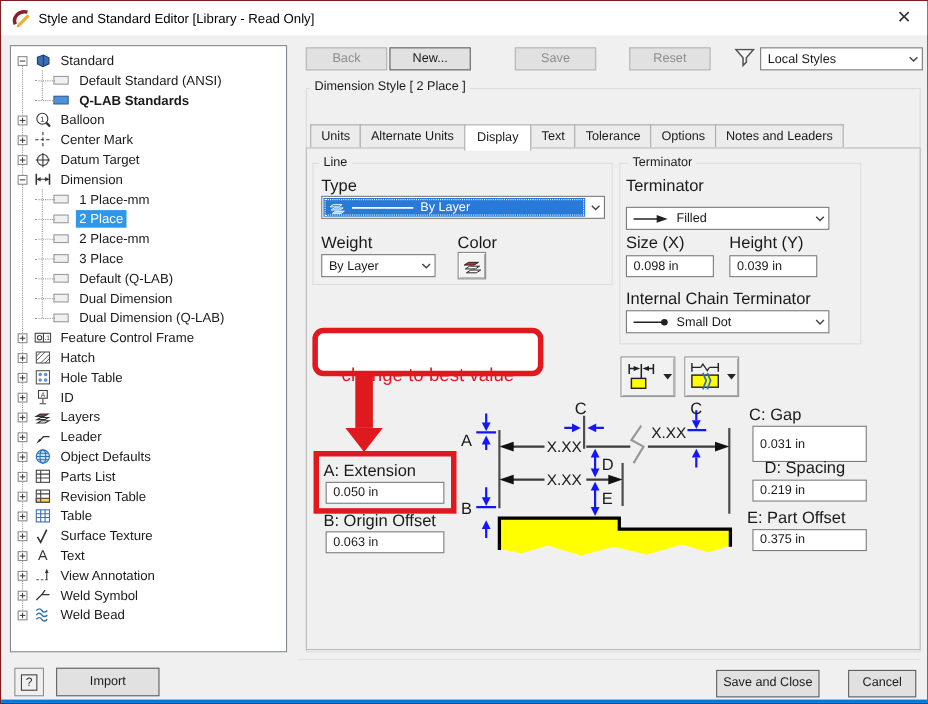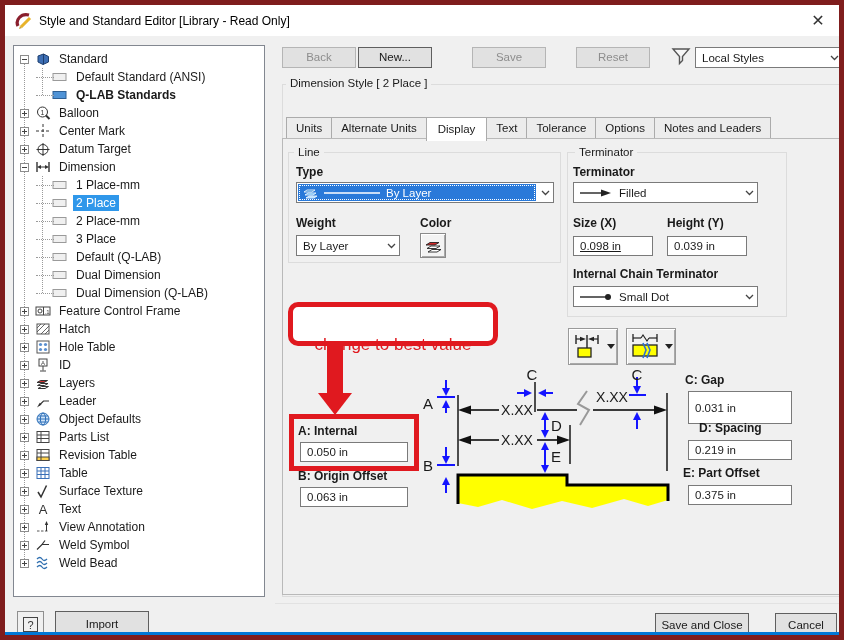--- a/index.html
+++ b/index.html
@@ -1,20 +1,20 @@
 <!DOCTYPE html>
 <html><head>
 <meta charset="utf-8">
 <style>
   * { box-sizing: border-box; margin: 0; padding: 0; }
   html,body { width:844px; height:640px; }
   body { font-family:"Liberation Sans", sans-serif; background:#fff; }
   #window {
     position:relative; width:844px; height:640px; background:#f0f0f0;
-    border:5px solid #7f1d1d; overflow:hidden; font-size:12px; color:#1a1a1a;
+    border:1px solid #7f1d1d; overflow:hidden; font-size:12px; color:#1a1a1a;
   }
   .abs { position:absolute; }
   
   #titlebar { left:0; top:0; width:100%; height:31px; background:#ffffff; }
   #app-icon { left:9px; top:6px; width:20px; height:20px; }
   #title-text { left:34px; top:9px; font-size:12px; color:#000; white-space:nowrap; }
   #close-btn { right:12px; top:7px; width:18px; height:18px; font-size:16px; line-height:18px;
     text-align:center; color:#333; cursor:default; }
   
   #tree { left:8px; top:40px; width:252px; height:552px; background:#fff;
@@ -39,21 +39,21 @@
   .btn.disabled { color:#8d8d8d; border-color:#b5b5b5; }
   .btn:not(.disabled) { border-color:#5f5f5f; }
   
   .combo { position:absolute; background:#fff; border:1px solid #7a7a7a; display:flex;
     align-items:center; font-size:11.5px; }
   .combo .ctext { flex:1; padding-left:6px; white-space:nowrap; overflow:hidden; }
   .chev { flex:none; width:16px; height:100%; display:flex; align-items:center; justify-content:center; }
   .chev svg { display:block; }
   .field { position:absolute; background:#fff; border:1px solid #7a7a7a; font-size:11.5px;
     display:flex; align-items:center; padding-left:6px; }
-  .lbl { position:absolute; font-size:12px; white-space:nowrap; color:#1a1a1a;font-weight:bold; }
+  .lbl { position:absolute; font-size:15px; white-space:nowrap; color:#1a1a1a; }
   
   .groupbox { position:absolute; border:1px solid #dcdcdc; }
   .gb-label { position:absolute; background:#f0f0f0; padding:0 4px; font-size:11.5px; white-space:nowrap; }
   #tabstrip { left:281px; top:112px; height:22px; display:flex; align-items:flex-start; }
   .tab { height:21px; padding:0 9px; border:1px solid #ababab; border-bottom:none; background:#ececec;
     font-size:11.5px; line-height:20px; margin-right:-1px; position:relative; }
   .tab.active { height:24px; background:#fff; line-height:23px; z-index:5; padding:0 11px; }
   #tabpanel { left:277px; top:133px; width:559px; height:457px; border:1px solid #b9b9b9; background:#f0f0f0; }
   
   #type-combo .bluesel { flex:1; height:17px; margin:1px; background:#2979d9; outline:1px dotted #fff;
@@ -442,35 +442,35 @@
     <svg width="18" height="14" viewBox="0 0 18 14">
       <path d="M4,13 l4,-2.5 h9 l-4,2.5 z" fill="#fff" stroke="#222" stroke-width="0.9"></path>
       <path d="M3,9.5 l4,-2.5 h9 l-4,2.5 z" fill="#fff" stroke="#222" stroke-width="0.9"></path>
       <path d="M2,6 l4,-2.5 h9 l-4,2.5 z" fill="#d22a2a" stroke="#222" stroke-width="0.9"></path>
     </svg>
   </div>
 
   <div class="groupbox" style="left:562px;top:147px;width:220px;height:165px;"></div>
   <span class="gb-label" style="left:570px;top:141px;">Terminator</span>
   <span class="lbl" style="left:568px;top:160px;">Terminator</span>
-  <div class="combo" style="left:568px;top:177px;width:185px;height:21px;">
+  <div class="combo" style="left:568px;top:187px;width:185px;height:21px;">
     <svg width="34" height="10" viewBox="0 0 34 10" style="margin-left:5px;">
       <line x1="1" y1="5" x2="24" y2="5" stroke="#222" stroke-width="1.4"></line>
       <polygon points="32,5 22,1.5 22,8.5" fill="#222"></polygon>
     </svg>
     <span class="ctext" style="padding-left:6px;">Filled</span>
     <span class="chev">
       <svg width="9" height="6" viewBox="0 0 9 6">
           <polyline points="1,1 4.5,4.5 8,1" fill="none" stroke="#444" stroke-width="1.3"></polyline>
         </svg>
     </span>
   </div>
   <span class="lbl" style="left:568px;top:211px;">Size (X)</span>
   <span class="lbl" style="left:662px;top:211px;">Height (Y)</span>
-  <div class="field" style="left:568px;top:231px;width:80px;height:20px;text-decoration:underline;">0.098 in</div>
+  <div class="field" style="left:568px;top:231px;width:80px;height:20px;">0.098 in</div>
   <div class="field" style="left:662px;top:231px;width:80px;height:20px;">0.039 in</div>
   <span class="lbl" style="left:568px;top:262px;">Internal Chain Terminator</span>
   <div class="combo" style="left:568px;top:281px;width:185px;height:21px;">
     <svg width="34" height="10" viewBox="0 0 34 10" style="margin-left:5px;">
       <line x1="1" y1="5" x2="27" y2="5" stroke="#222" stroke-width="1.4"></line>
       <circle cx="29" cy="5" r="3" fill="#222"></circle>
     </svg>
     <span class="ctext" style="padding-left:6px;">Small Dot</span>
     <span class="chev">
       <svg width="9" height="6" viewBox="0 0 9 6">
@@ -514,21 +514,21 @@
       </span>
   </div>
 
   <div id="callout" class="abs">
     <span>change to best value</span>
   </div>
   <div id="red-arrow-stem" class="abs"></div>
   <div id="red-arrow-head" class="abs"></div>
   <div id="red-rect" class="abs"></div>
 
-  <span class="lbl" style="left:293px;top:419px;">A: Internal</span>
+  <span class="lbl" style="left:293px;top:419px;">A: Extension</span>
   <div class="field" style="left:295px;top:437px;width:108px;height:20px;text-align:right;">0.050 in</div>
   <span class="lbl" style="left:293px;top:464px;">B: Origin Offset</span>
   <div class="field" style="left:295px;top:482px;width:108px;height:20px;">0.063 in</div>
 
   <span class="lbl" style="left:680px;top:368px;">C: Gap</span>
   <div class="field" style="left:683px;top:386px;width:104px;height:33px;">0.031 in</div>
   <span class="lbl" style="left:678px;top:416px;padding-left:16px;">D: Spacing</span>
   <div class="field" style="left:683px;top:435px;width:104px;height:20px;">0.219 in</div>
   <span class="lbl" style="left:678px;top:461px;">E: Part Offset</span>
   <div class="field" style="left:683px;top:480px;width:104px;height:20px;">0.375 in</div>

